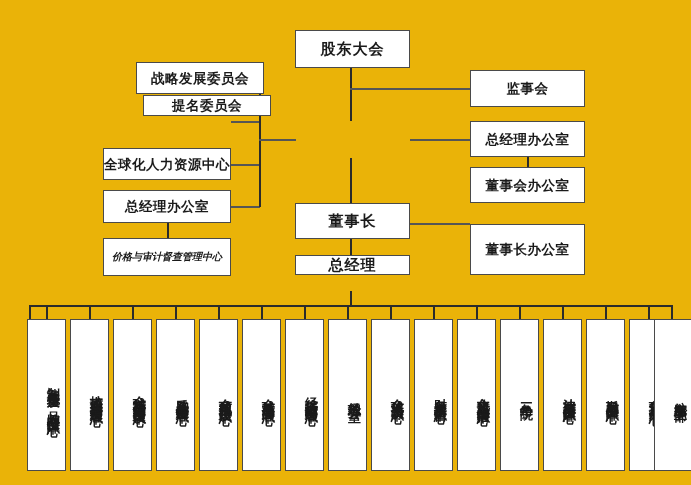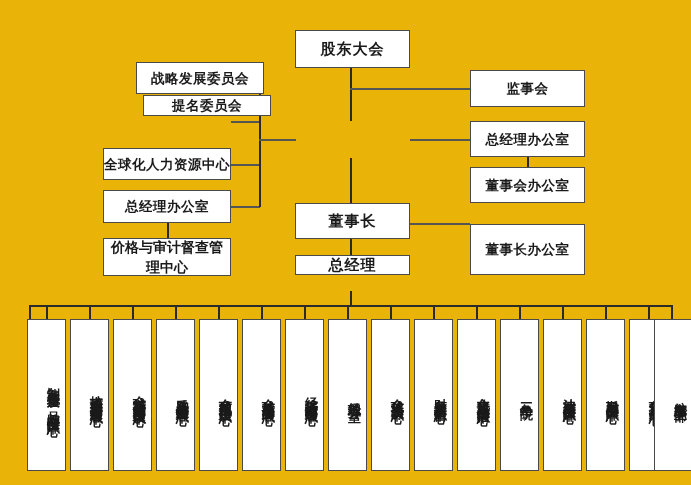--- a/index.html
+++ b/index.html
@@ -34,24 +34,25 @@
   .box.h {
     font-size: 15px;
     font-weight: 700;
     letter-spacing: 1px;
   }
   .box.h.small {
     font-size: 13.5px;
     letter-spacing: 0.5px;
   }
   .box.h.two-line {
-    font-size: 14px;
+    font-size: 10px;
     letter-spacing: 0px;
     padding: 10px 6px;
     line-height: 1.45;
+    font-style: italic;
   }
   
   .box.v {
     writing-mode: vertical-rl;
     text-orientation: upright;
     font-size: 13px;
     font-weight: 600;
     letter-spacing: 1.5px;
     line-height: 1.5;
     padding: 6px 2px;

